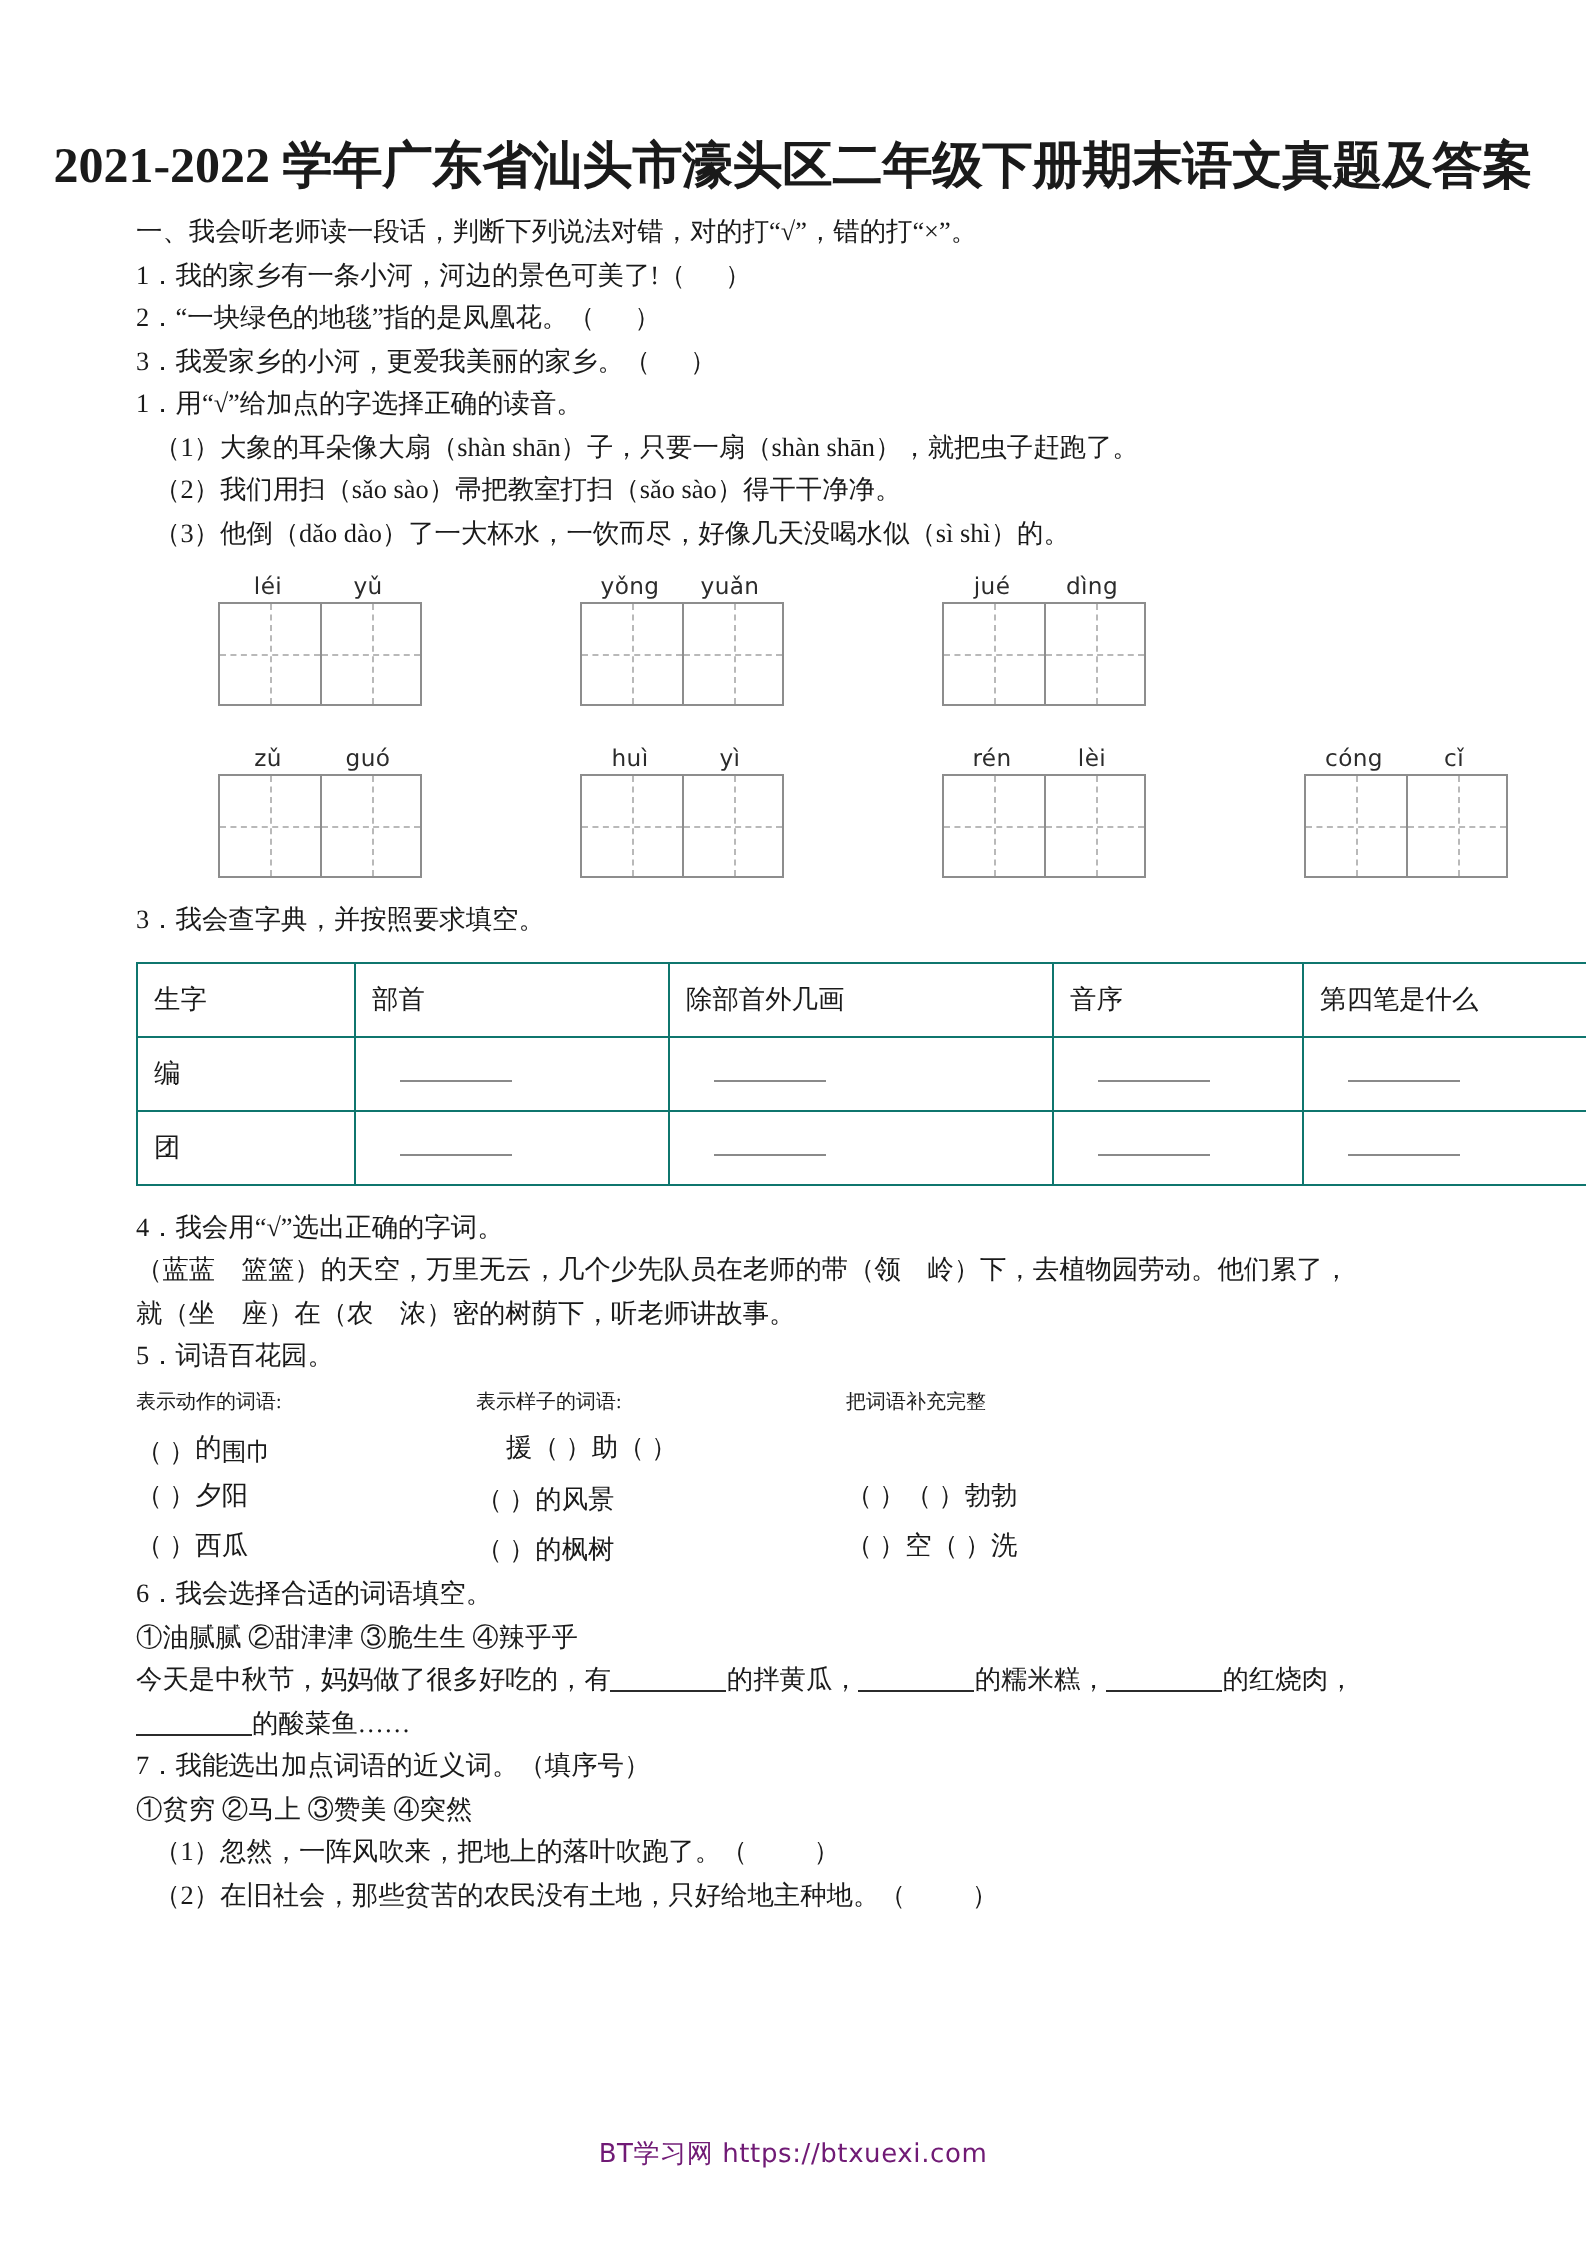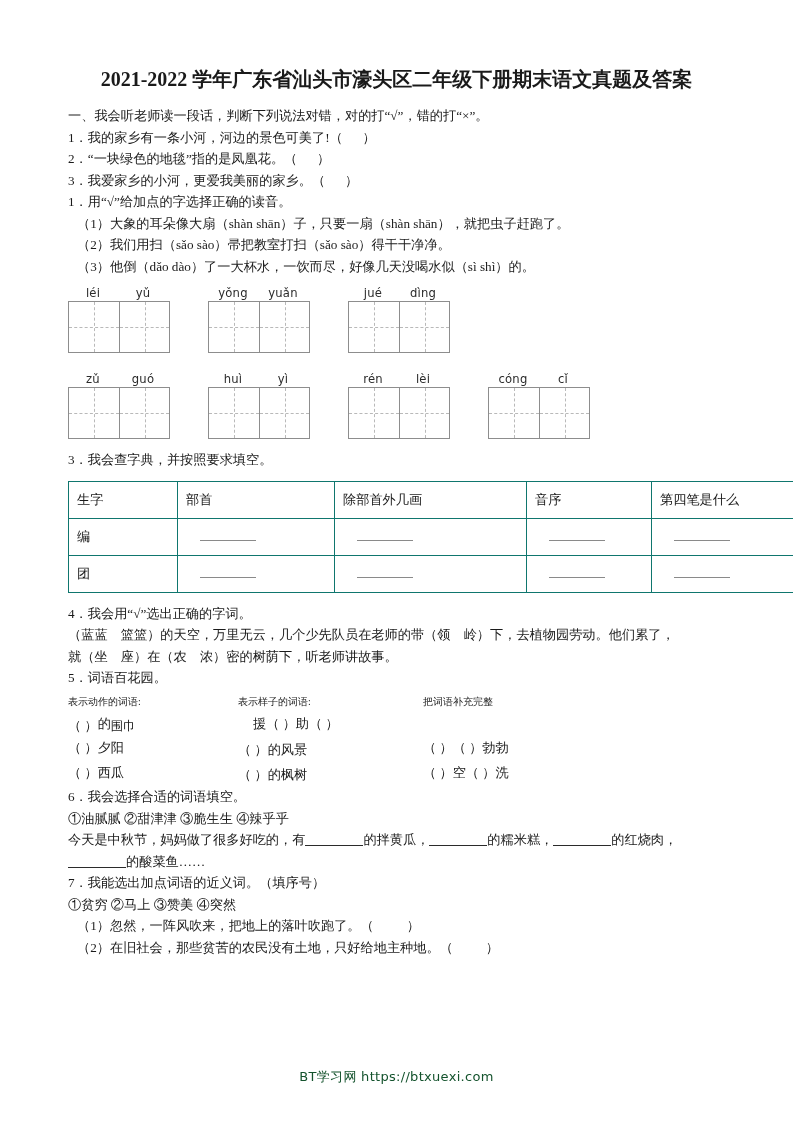--- a/index.html
+++ b/index.html
@@ -22,21 +22,21 @@
     height: 1122px;
     box-sizing: border-box;
     padding: 0;
   }
   .doc-title {
     position: absolute;
     left: 0;
     top: 66px;
     width: 793px;
     text-align: center;
-    font-size: 20px;
+    font-size: 25px;
     font-weight: bold;
     letter-spacing: 0px;
     white-space: nowrap;
     font-family: "Liberation Serif", "DejaVu Serif", serif;
   }
   .body-area {
     position: absolute;
     left: 68px;
     top: 105px;
     width: 660px;
@@ -52,20 +52,21 @@
   
   .grid-block {
     margin-top: 9px;
     display: flex;
     align-items: flex-start;
   }
   .grid-group {
     display: flex;
     flex-direction: column;
     align-items: center;
+    margin-left: 41px;
   }
   .grid-pinyin-row {
     display: flex;
     width: 100%;
   }
   .grid-pinyin-cell {
     width: 50px;
     text-align: center;
     font-size: 11.6px;
     line-height: 15px;
@@ -162,21 +163,21 @@
     vertical-align: -2px;
   }
 
   .footer {
     position: absolute;
     left: 0;
     top: 1068px;
     width: 793px;
     text-align: center;
     font-size: 13px;
-    color: #14532d;
+    color: #701a75;
     font-family: "DejaVu Sans", sans-serif;
     letter-spacing: 0.3px;
   }
   .gap-10 { height: 10px; }
 </style>
 </head>
 <body>
 
 <div class="page">
 

